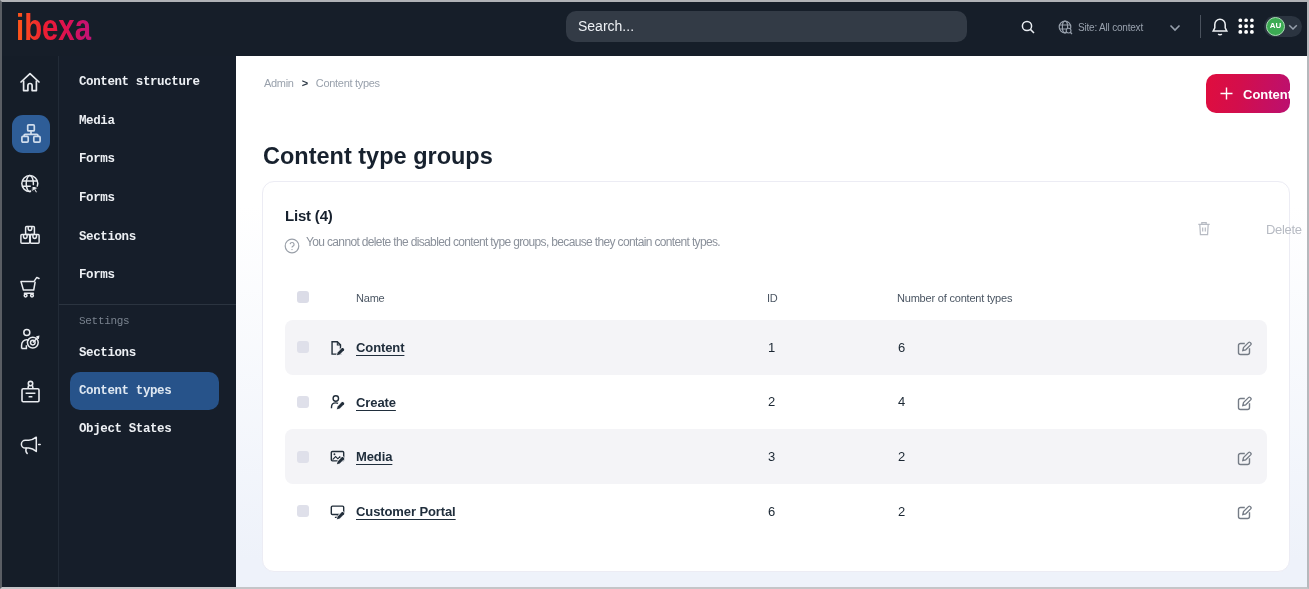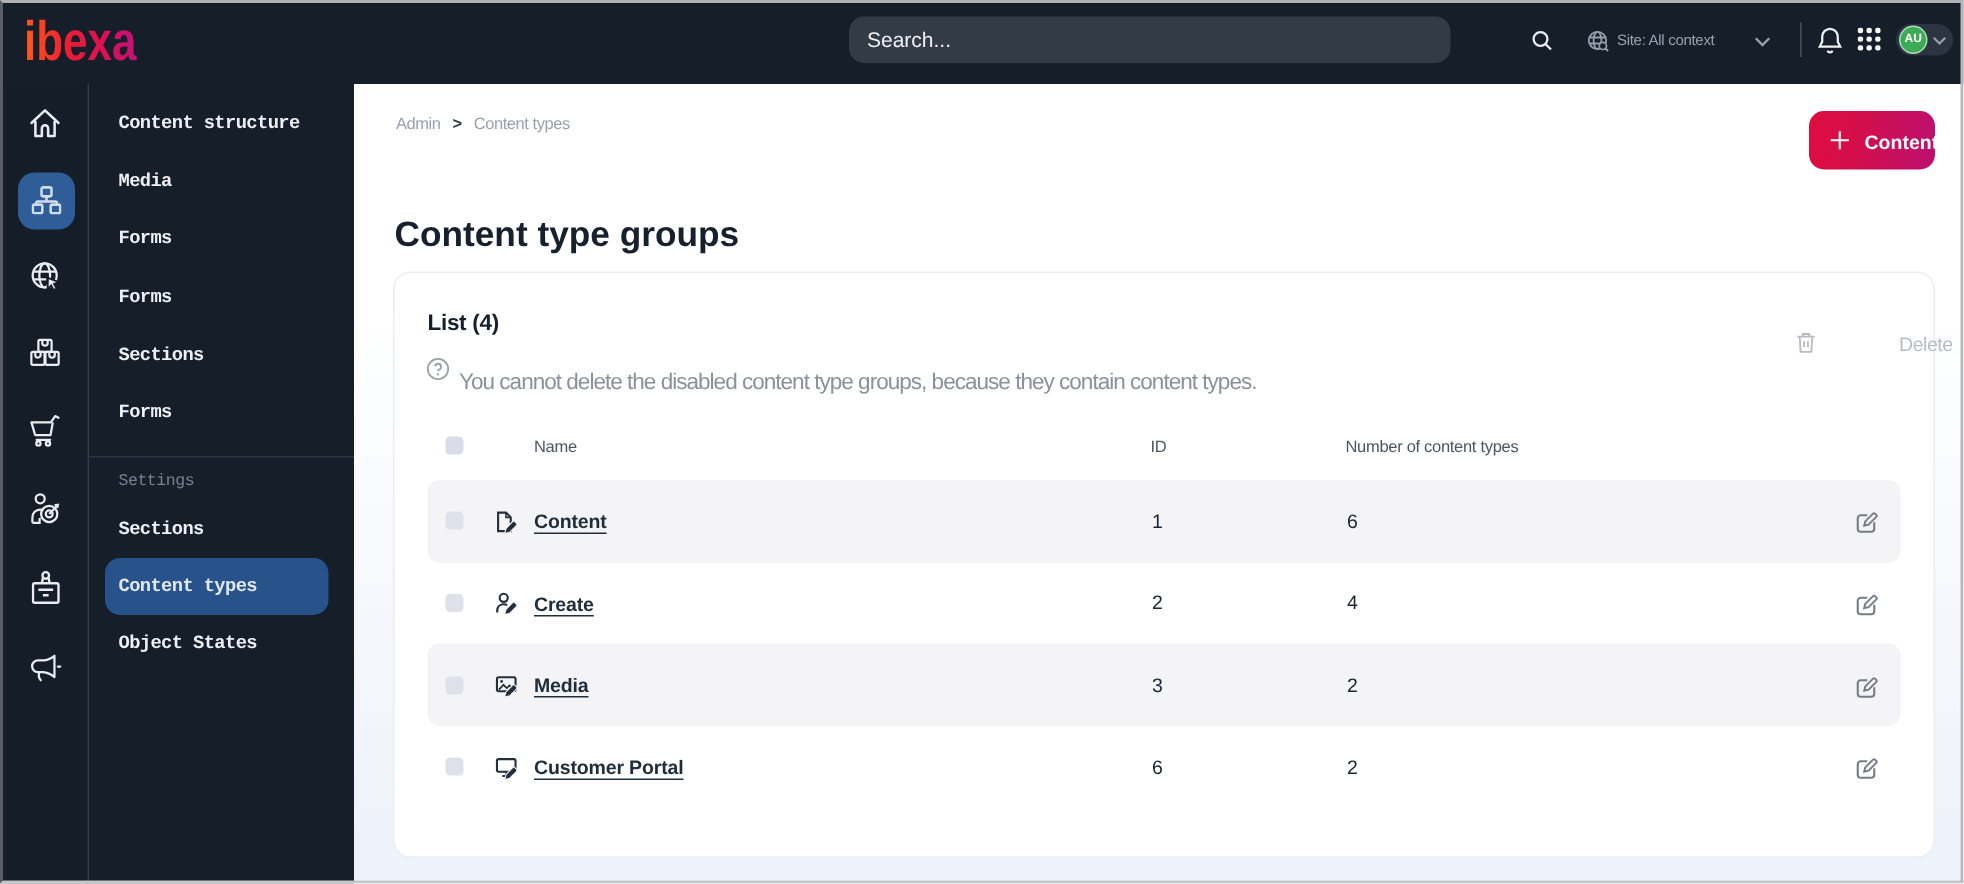--- a/index.html
+++ b/index.html
@@ -21,21 +21,21 @@
   #active-pill { left:70px; top:372px; width:149px; height:38px; background:#27538a; border-radius:10px; }
   #active-sq { left:12px; top:115px; width:38px; height:38px; background:#2e5d97; border-radius:11px; }
   
   #main { left:236px; top:56px; width:1071px; height:531px; background:linear-gradient(180deg,#ffffff 0%,#ffffff 28%,#eef2fa 95%); }
   #crumb { left:264px; top:76.5px; font-size:11px; letter-spacing:-0.3px; color:#99a1ac; }
   #crumb b { color:#2d3946; font-weight:700; font-size:11px; padding:0 8px; }
   #create-btn { left:1206px; top:74px; width:84px; height:39px; border-radius:10px; background:linear-gradient(100deg,#e00d3e 0%,#d30e4c 40%,#bb1070 100%); color:#fff; font-size:14px; font-weight:600; }
   #h1 { left:263px; top:126.5px; font-size:23.5px; font-weight:700; color:#17212e; letter-spacing:0; line-height:1.12;margin-top:16px; }
   #card { left:262px; top:181px; width:1028px; height:391px; background:#fff; border:1px solid #ececf4; border-radius:12px; }
   #list-title { left:285px; top:207px; font-size:15px; font-weight:700; color:#17212e; letter-spacing:-0.2px; line-height:1.2; }
-  #help-text { left:306px; top:246px; font-size:15px; letter-spacing:-0.65px; color:#8b919b; }
+  #help-text { left:306px; top:235px; font-size:12px; letter-spacing:-0.65px; color:#8b919b; }
   .th { top:291.5px; font-size:11px; letter-spacing:-0.2px; color:#4b5663; }
   .row { left:285px; width:982px; height:54.6px; }
   .row.odd { background:#f4f4f7; border-radius:8px; }
   .cb { width:12px; height:12px; border-radius:3px; background:#dfe0ea; }
   .rowlink { font-size:13px; font-weight:700; color:#202e3c; letter-spacing:-0.1px; text-decoration:underline; text-underline-offset:2.5px; text-decoration-thickness:1px; }
   .num { font-size:13px; color:#1b2733; }
   svg.edit { width:17px; height:17px; }
   #frame { left:0; top:0; width:1309px; height:589px; border-top:2px solid #b0b2b6; border-right:2px solid #b6b8bc; border-bottom:2px solid #c4c5c8; border-left:2px solid #5a5e64; pointer-events:none; z-index:99; }
 </style>
 </head>

